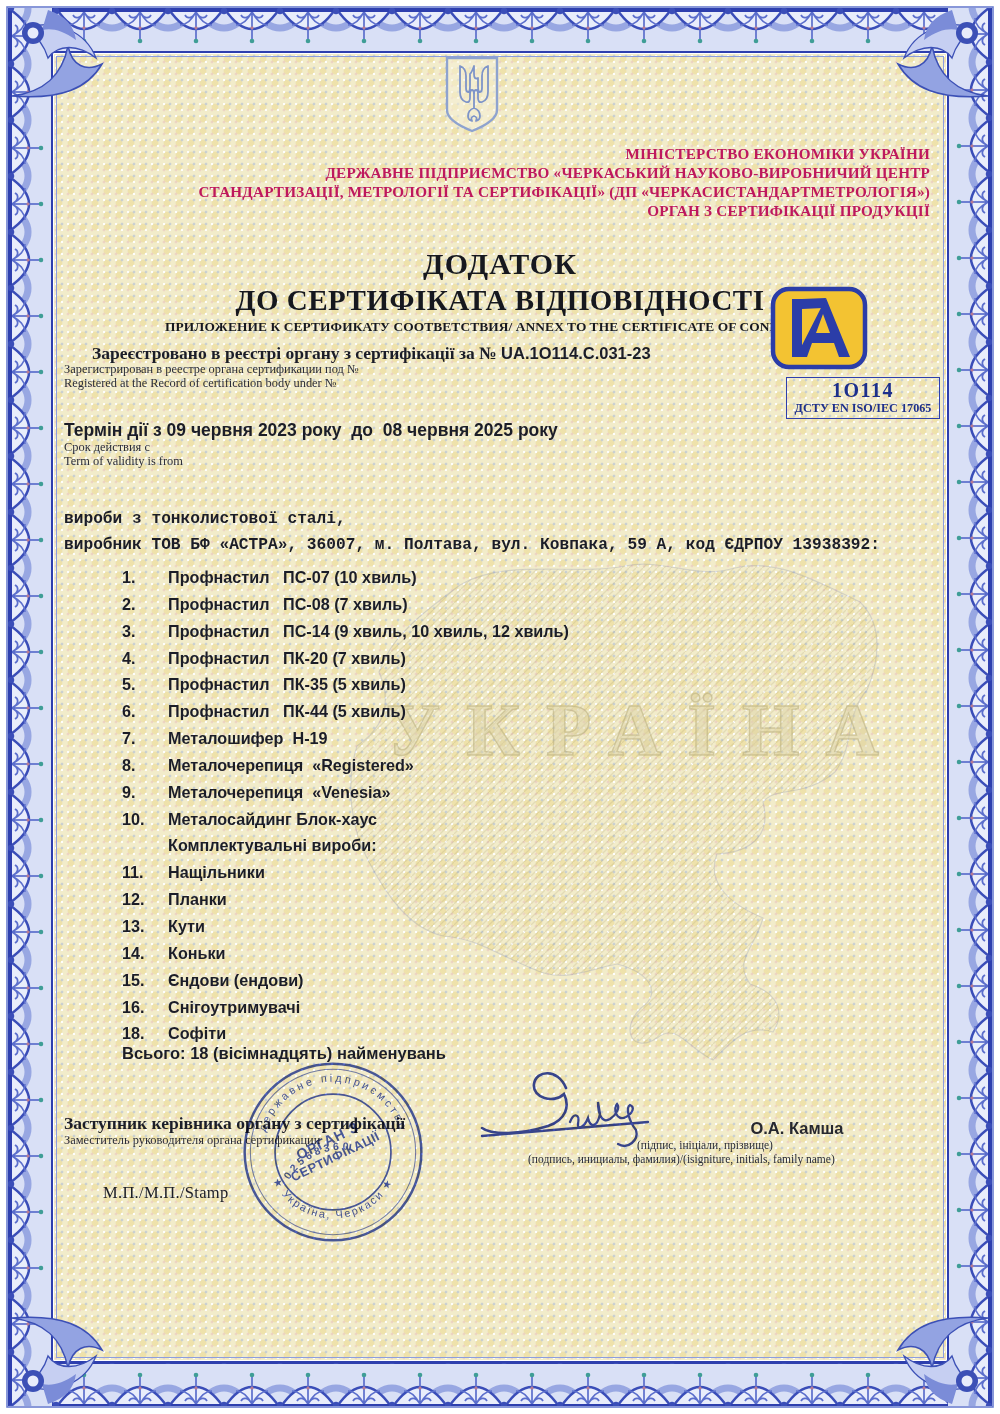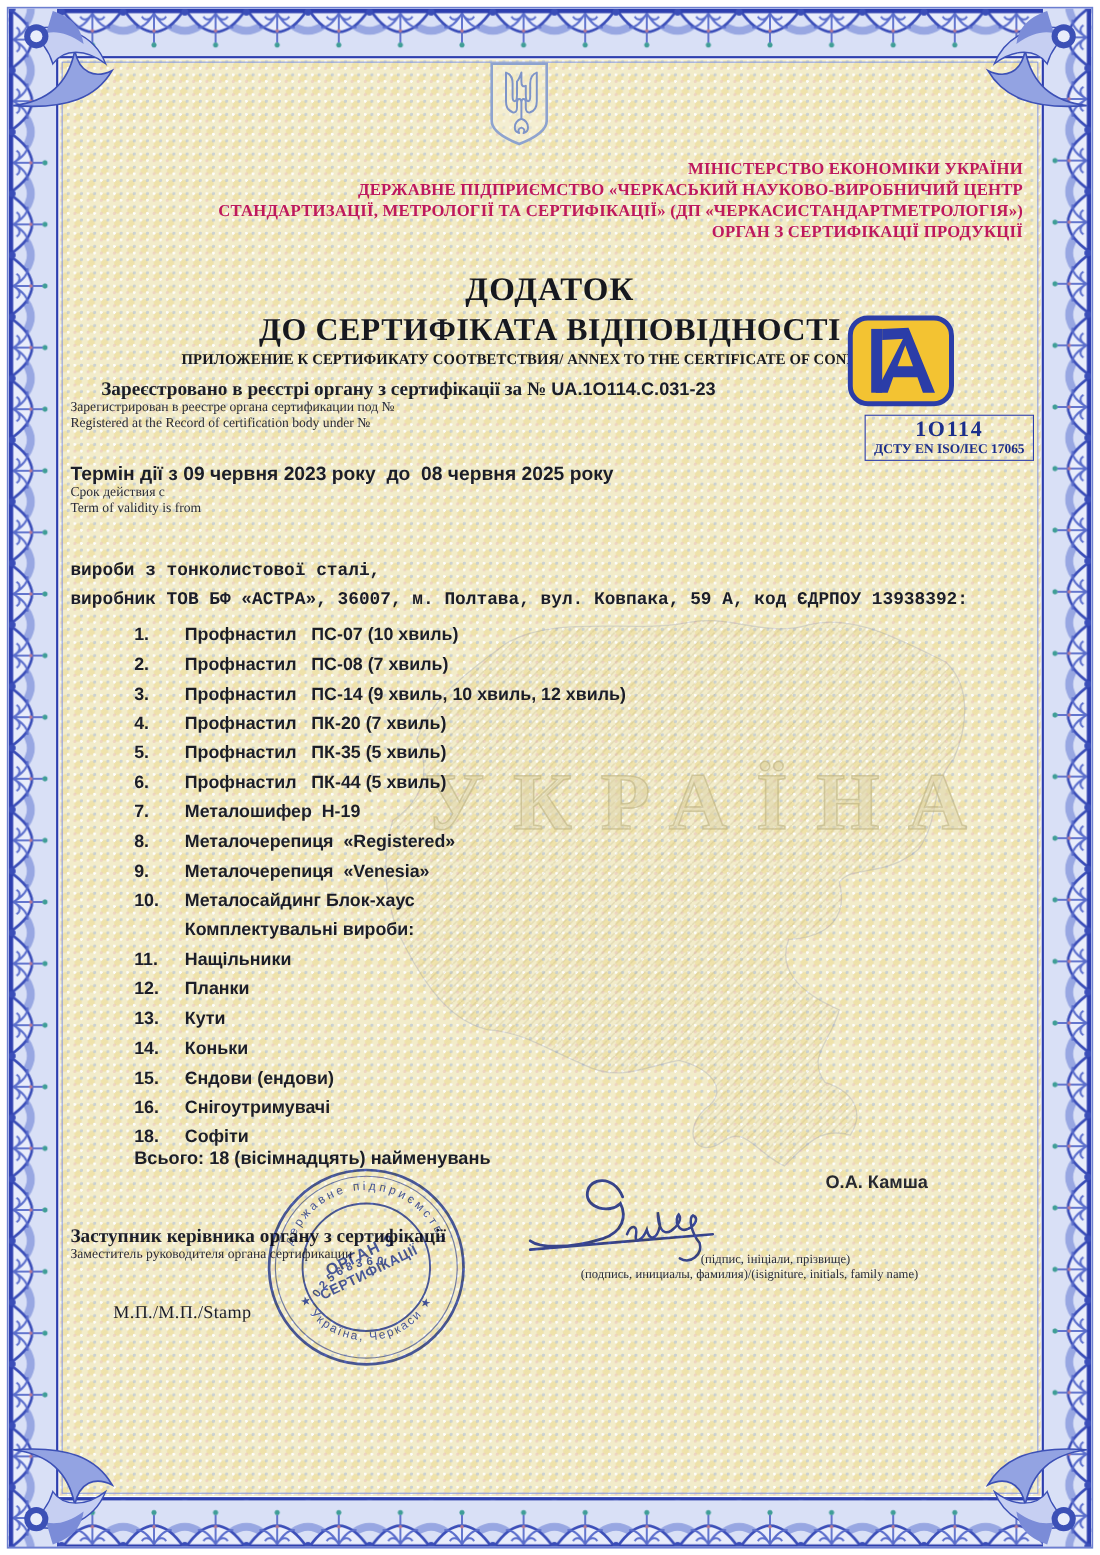--- a/index.html
+++ b/index.html
@@ -57,21 +57,21 @@
   .row{display:flex;height:26.85px;align-items:flex-start;}
   .row .num{width:36px;text-align:left;flex:none;}
   .row .txt{margin-left:10px;white-space:pre-wrap;}
   .total-line{position:absolute;left:122px;top:1044px;
     font-family:"Liberation Sans",sans-serif;font-weight:bold;font-size:16.5px;}
 
   
   .signatory{position:absolute;left:64px;top:1112px;width:480px;}
   .signatory-title{font-weight:bold;font-size:17.5px;line-height:22px;}
   .mp-line{position:absolute;left:103px;top:1183px;font-size:16.5px;letter-spacing:.3px;}
-  .sig-name{position:absolute;left:712px;top:1066px;width:170px;text-align:center;
+  .sig-name{position:absolute;left:712px;top:1119px;width:170px;text-align:center;
     font-family:"Liberation Sans",sans-serif;font-weight:bold;font-size:16.5px;color:#26282f;}
   .sig-cap1{position:absolute;left:637px;top:1139px;font-size:11.5px;color:#2a2c38;}
   .sig-cap2{position:absolute;left:528px;top:1153px;font-size:11.5px;color:#2a2c38;text-align:center;}
 
   .stamp{mix-blend-mode:multiply;opacity:.92;}
   .sig-ink{mix-blend-mode:multiply;}
 </style>
 </head>
 <body>
 

